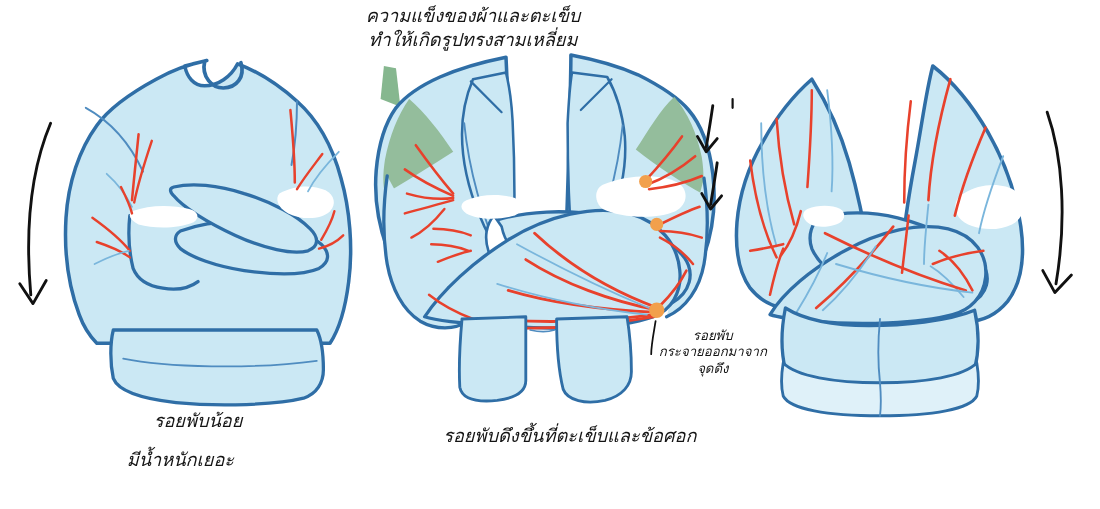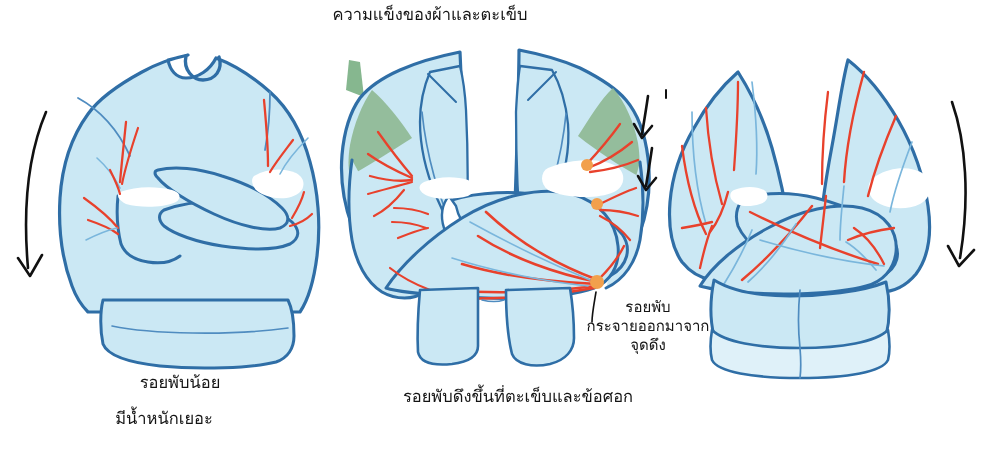--- a/index.html
+++ b/index.html
@@ -13,38 +13,39 @@
     position: relative;
     overflow: hidden;
     font-family: "DejaVu Sans", "Liberation Sans", sans-serif;
     color: #111111;
   }
   #stage {
     position: absolute;
     left: 0; top: 0;
     width: 1000px;
     height: 463px;
+    font-style: italic;
   }
   svg.canvas {
     position: absolute;
     left: 0; top: 0;
     width: 1000px;
     height: 463px;
     display: block;
   }
   .lbl {
     position: absolute;
     font-family: "DejaVu Sans", "Liberation Sans", sans-serif;
     color: #141414;
     white-space: nowrap;
     line-height: 1.35;
   }
   .lbl-big   { font-size: 16.5px; }
   .lbl-head  { font-size: 16.5px; text-align: center; }
-  .lbl-small { font-size: 15px; text-align: center; line-height: 1.25; }
+  .lbl-small { font-size: 12px; text-align: center; line-height: 1.25; }
   .center { text-align: center; transform: translateX(-50%); }
 </style>
 </head>
 <body>
 
 <div id="stage">
 
   <svg class="canvas" viewBox="0 0 1000 463">
 
     <g>
@@ -256,20 +257,21 @@
 
       <path fill="none" stroke="#111111" stroke-width="2.6" stroke-linecap="round" d="M952 102 C 966 142 970 198 960 258"></path>
       <path fill="none" stroke="#111111" stroke-width="2.6" stroke-linecap="round" stroke-linejoin="round" d="M948 246 L 959 266 L 974 250"></path>
 
       <path fill="none" stroke="#111111" stroke-width="2" stroke-linecap="round" d="M666 90 L 666 98"></path>
     </g>
   </svg>
 
   <div class="lbl lbl-head center" style="left:430px; top:4px;">
     <div>ความแข็งของผ้าและตะเข็บ</div>
+    <div>ทำให้เกิดรูปทรงสามเหลี่ยม</div>
   </div>
 
   <div class="lbl lbl-small center" style="left:648px; top:298px;">
     <div>รอยพับ</div>
     <div>กระจายออกมาจาก</div>
     <div>จุดดึง</div>
   </div>
 
   <div class="lbl lbl-big center" style="left:180px; top:372px;">รอยพับน้อย</div>
   <div class="lbl lbl-big center" style="left:164px; top:408px;">มีน้ำหนักเยอะ</div>

